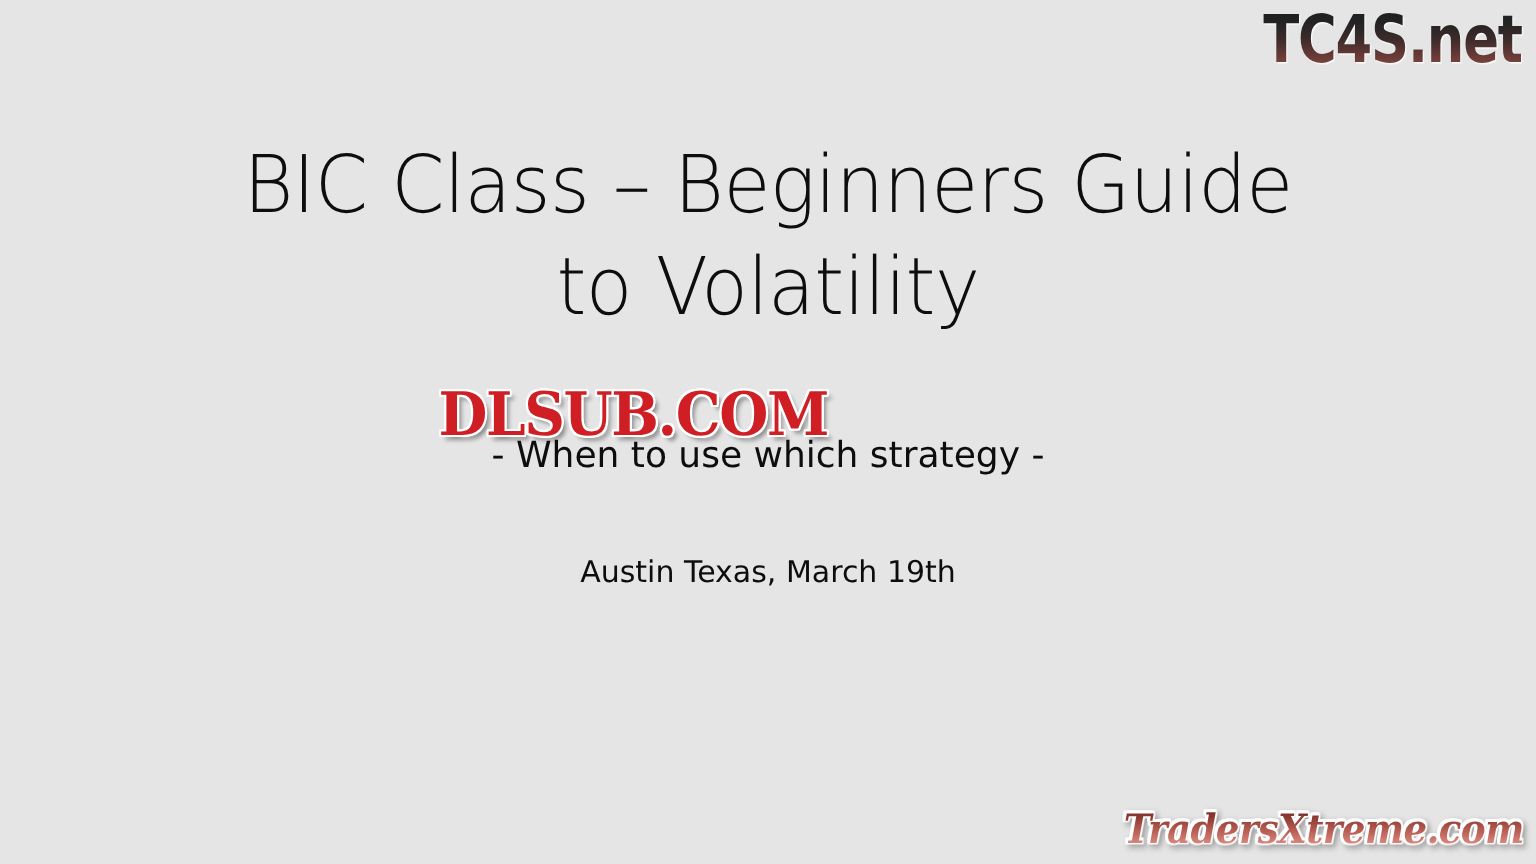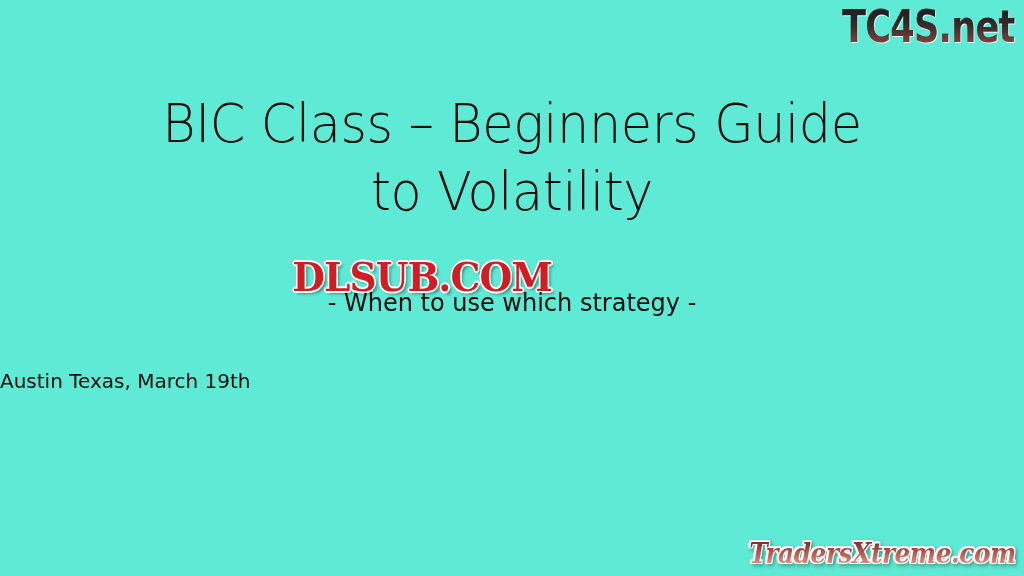--- a/index.html
+++ b/index.html
@@ -8,21 +8,21 @@
     background: #ffffff;
   }
   body {
     font-family: "Liberation Sans", sans-serif;
   }
 
   #slide {
     position: relative;
     width: 1024px;
     height: 576px;
-    background: #5eead4;
+    background: #e5e5e5;
     overflow: hidden;
   }
 
   
   .tc4s-logo {
     position: absolute;
     right: 9px;
     top: 2px;
     font-family: "DejaVu Sans", sans-serif;
     font-weight: bold;
@@ -81,20 +81,21 @@
     color: #0d0d0d;
     white-space: nowrap;
   }
 
   
   .slide-date {
     position: absolute;
     left: 0;
     top: 368px;
     width: 1024px;
+    text-align: center;
     font-family: "DejaVu Sans", sans-serif;
     font-weight: 400;
     font-size: 20px;
     line-height: 26px;
     color: #0d0d0d;
     white-space: nowrap;
   }
 
   
   .dlsub-watermark {

